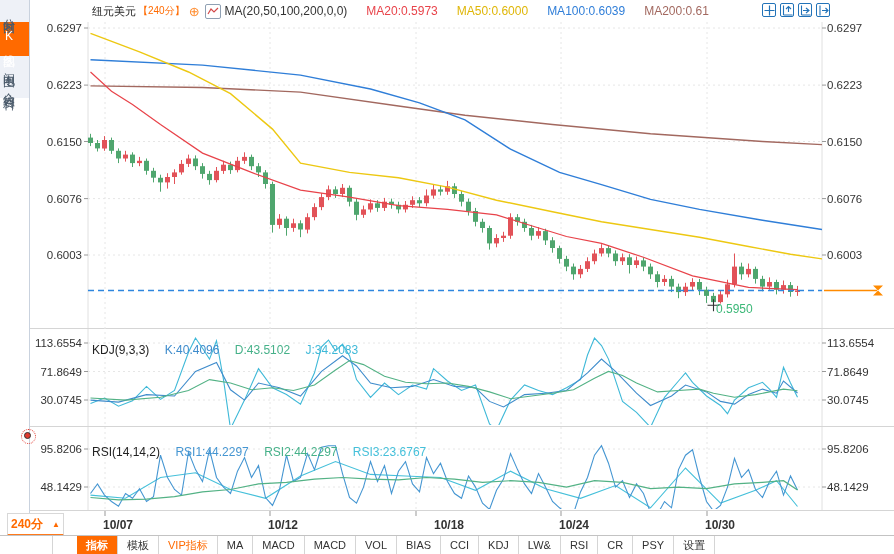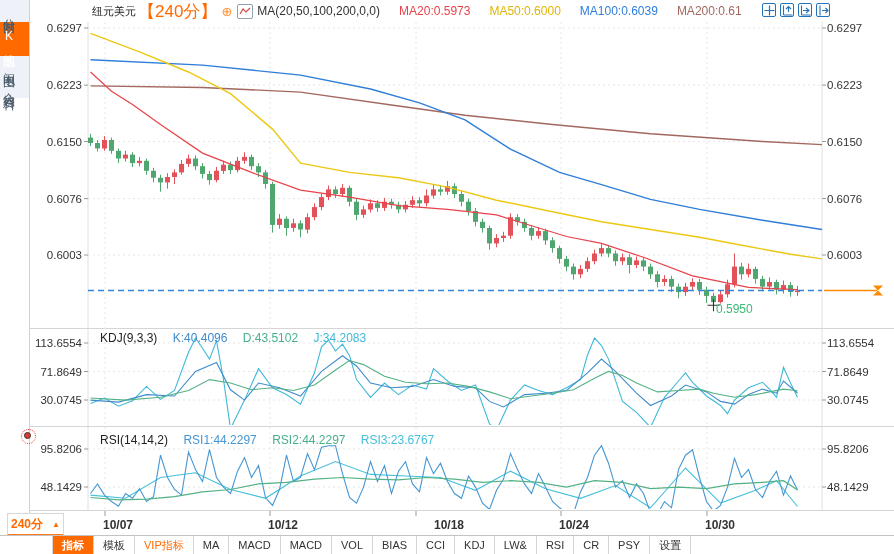--- a/index.html
+++ b/index.html
@@ -10,52 +10,52 @@
            border-right:1px solid #c9d2de;box-sizing:border-box;z-index:5;}
   #sidebar-menu{background:#eef1f7;padding-top:2px;}
   .side-item{writing-mode:vertical-lr;text-orientation:upright;margin:0 auto;
              padding:7px 0;width:100%;text-align:center;color:#4a5a6a;font-size:12px;
              letter-spacing:2px;cursor:pointer;}
   .side-item.active{background:#ff6a00;color:#fff;}
   
   #header{position:absolute;left:30px;top:0;right:0;height:22px;display:flex;align-items:center;
           padding-left:62px;font-size:12px;color:#333;white-space:nowrap;z-index:4;background:transparent;}
   #header .sym{color:#222;font-size:11px;}
-  #header .per{color:#ff6a00;font-size:17px;margin-left:2px;}
+  #header .per{color:#ff6a00;font-size:10px;margin-left:2px;}
   #header .oplus{color:#ff8a2a;font-size:13px;margin:0 5px 0 4px;}
   #header .masetting{color:#333;margin-left:4px;}
   #header .v{margin-left:19px;}
   .mini-chart-icon{width:14px;height:13px;border:1px solid #8fa0b3;border-radius:2px;display:inline-block;}
   #hbtns{position:absolute;right:64px;top:3px;display:flex;gap:4px;z-index:6;}
   .hbtn{width:14px;height:14px;border:1px solid #2273b8;border-radius:2px;background:#fff;
         display:flex;align-items:center;justify-content:center;cursor:pointer;padding:0;}
   
   .axis-label{position:absolute;font-size:11.5px;color:#333;line-height:13px;}
   .axis-left{width:50px;text-align:right;}
   .axis-right{text-align:left;}
-  .panel-head{position:absolute;left:100px;font-size:12px;color:#222;white-space:nowrap;z-index:4;}
+  .panel-head{position:absolute;left:92px;font-size:12px;color:#222;white-space:nowrap;z-index:4;margin-top:12px;}
   .panel-head span{margin-right:12px;}
   #low-label{position:absolute;font-size:12px;z-index:4;}
   .date-label{position:absolute;top:518px;font-size:12px;color:#333;font-weight:bold;}
   #period-box{position:absolute;left:7px;top:513px;width:55px;height:20px;background:#fff;
               border:1px solid #d8d8d8;border-bottom:2px solid #ff7a1c;display:flex;align-items:center;
               justify-content:center;gap:9px;color:#ff6a00;font-weight:bold;font-size:12px;cursor:pointer;z-index:5;}
   #period-box .tri{font-size:8px;}
   
   #sun-icon{position:absolute;left:21px;top:429px;width:13px;height:13px;border:1px dotted #e0392f;
             border-radius:50%;z-index:5;}
   #sun-icon::after{content:"";position:absolute;left:2px;top:2px;width:5px;height:5px;border-radius:50%;
             background:#e0392f;border:1px solid #333;}
   
   #tabbar{position:absolute;left:0;bottom:0;right:0;height:18px;background:#fff;border-top:1px solid #c3c3c3;
           display:flex;align-items:stretch;font-size:11px;color:#333;z-index:6;}
   #tabbar .spacer{width:52px;border-right:1px solid #d5d5d5;}
   .tab{display:flex;align-items:center;padding:0 9px;border-right:1px solid #d5d5d5;cursor:pointer;
        background:#fff;white-space:nowrap;}
-  .tab.active{background:#ff6a00;color:#fff;font-weight:bold;}
+  .tab.active{background:#ff6a00;color:#fff;font-weight:bold;margin-left:24px;}
   .tab.vip{color:#ff6a00;}
   svg{display:block;}
 </style>
 </head>
 <body>
 
 <div id="app">
 
   <svg id="chart" width="894" height="554" viewBox="0 0 894 554" style="position:absolute;left:0;top:0;z-index:1">
       <defs>

